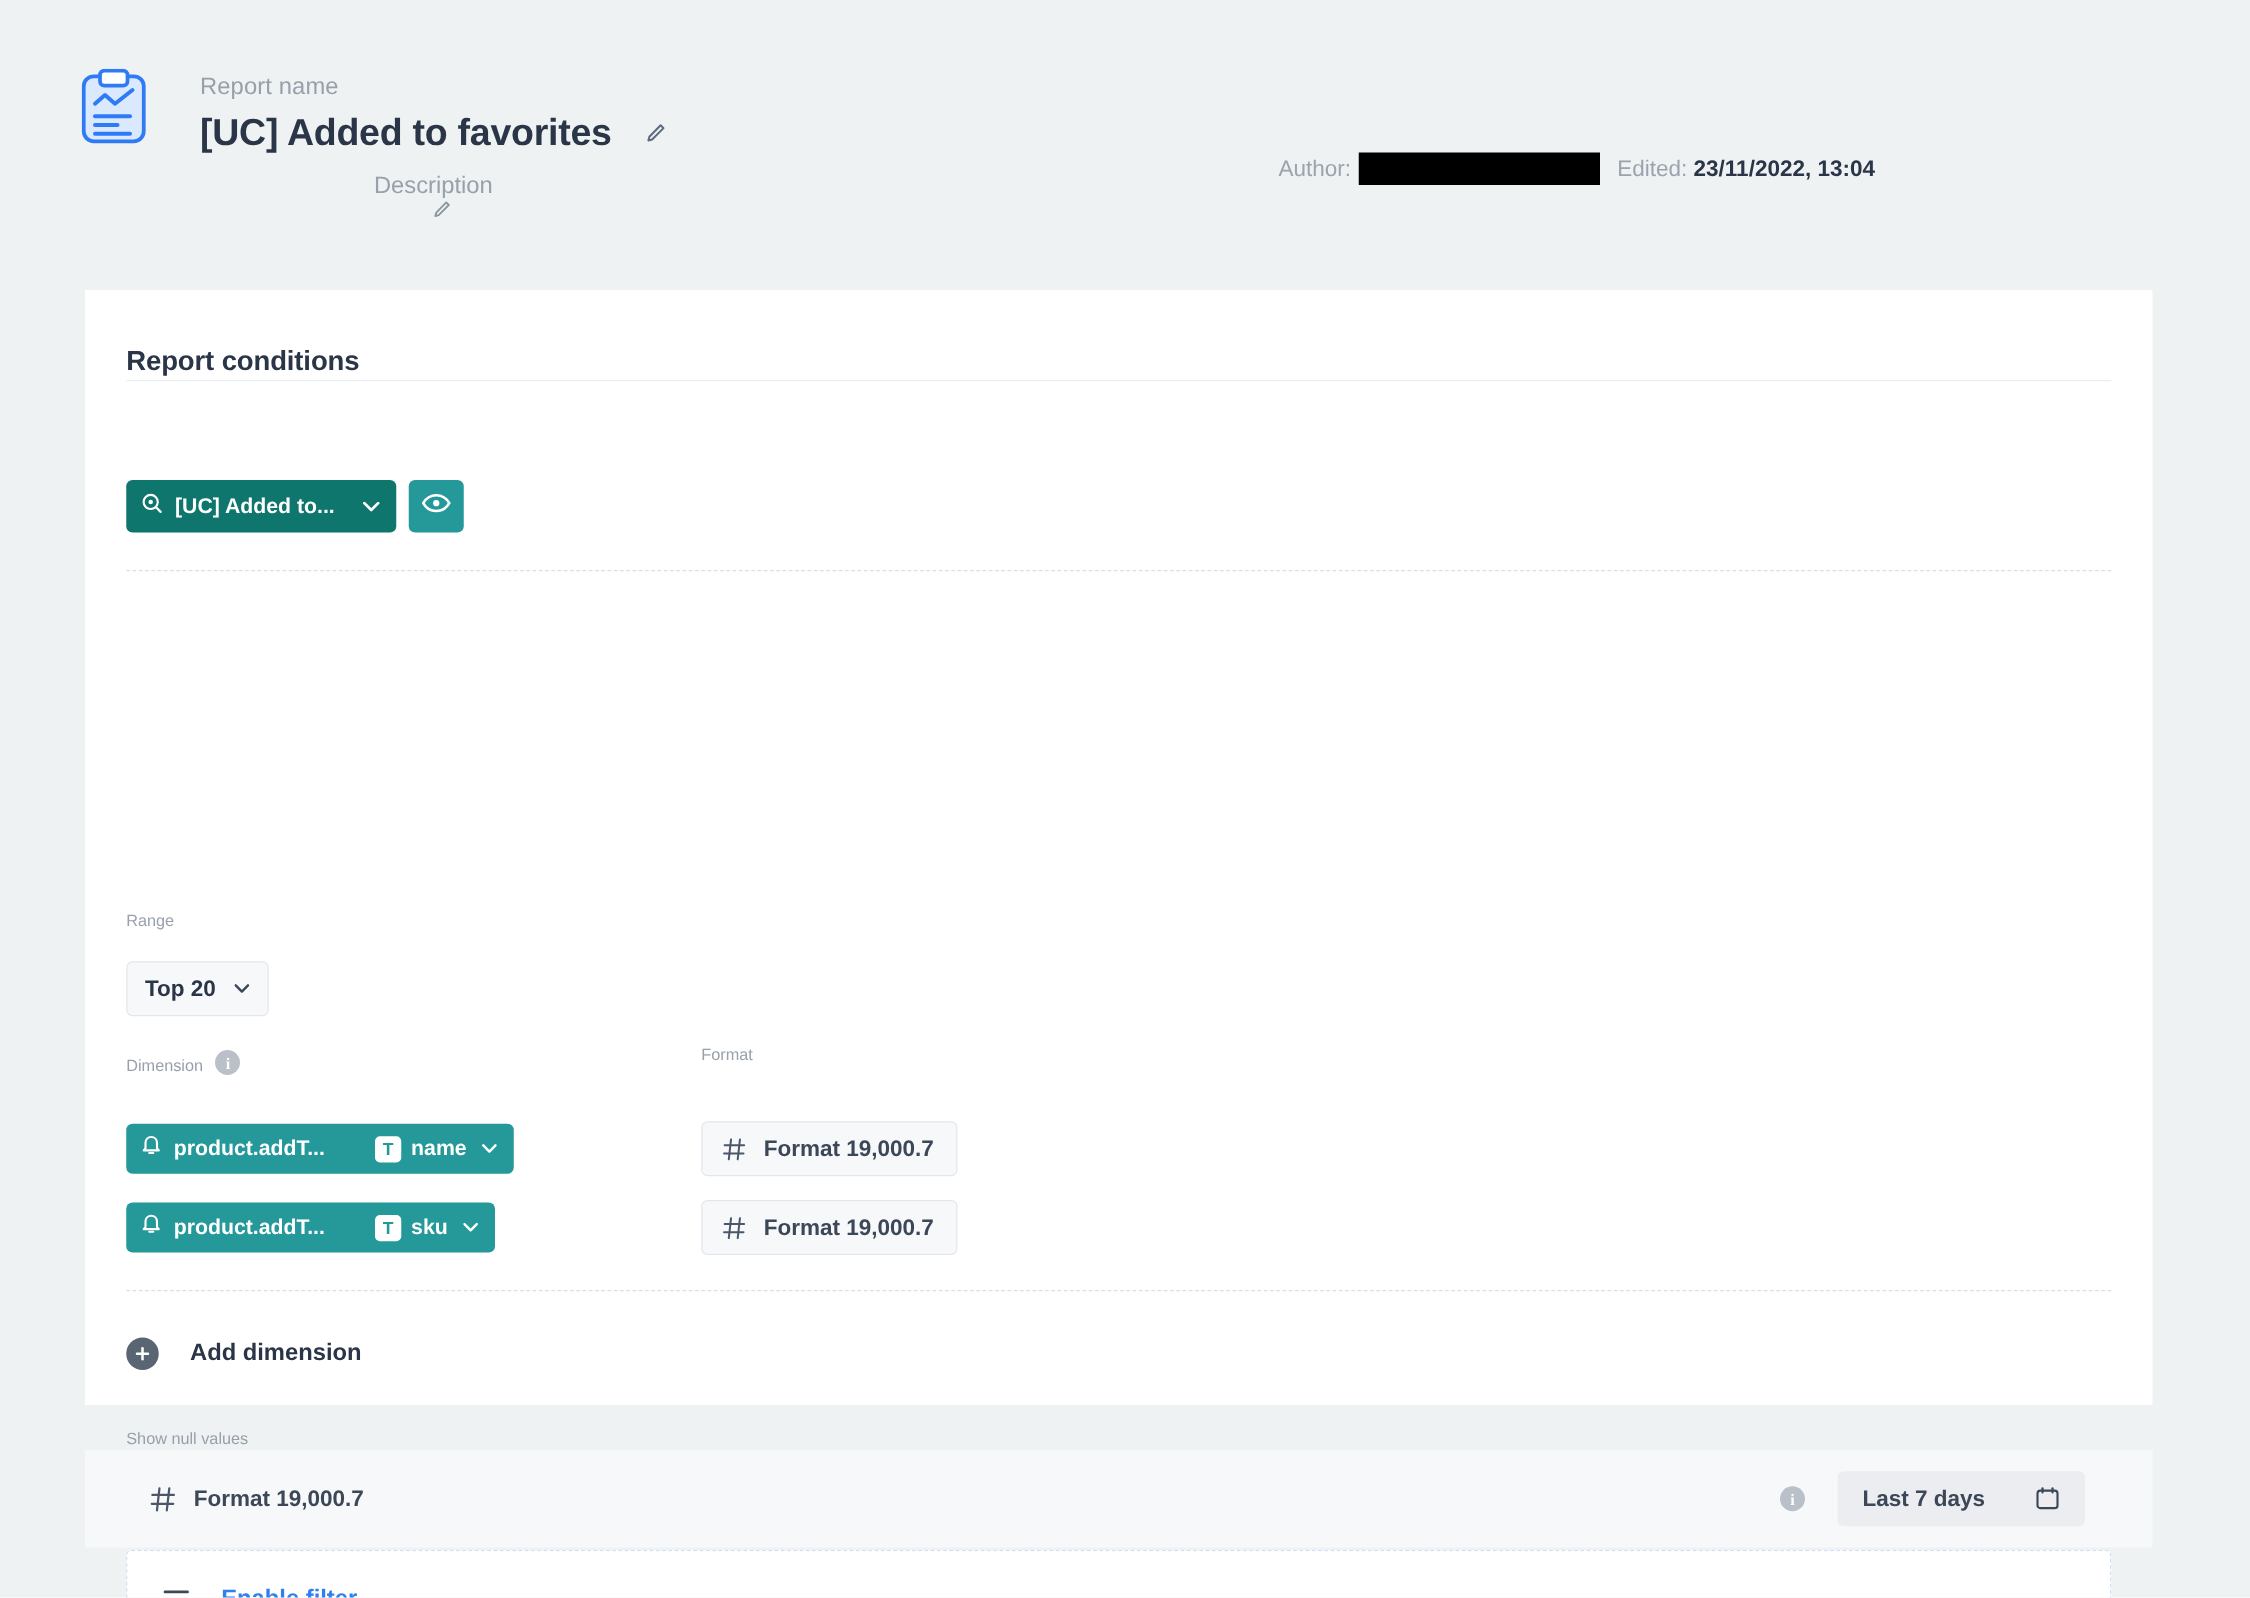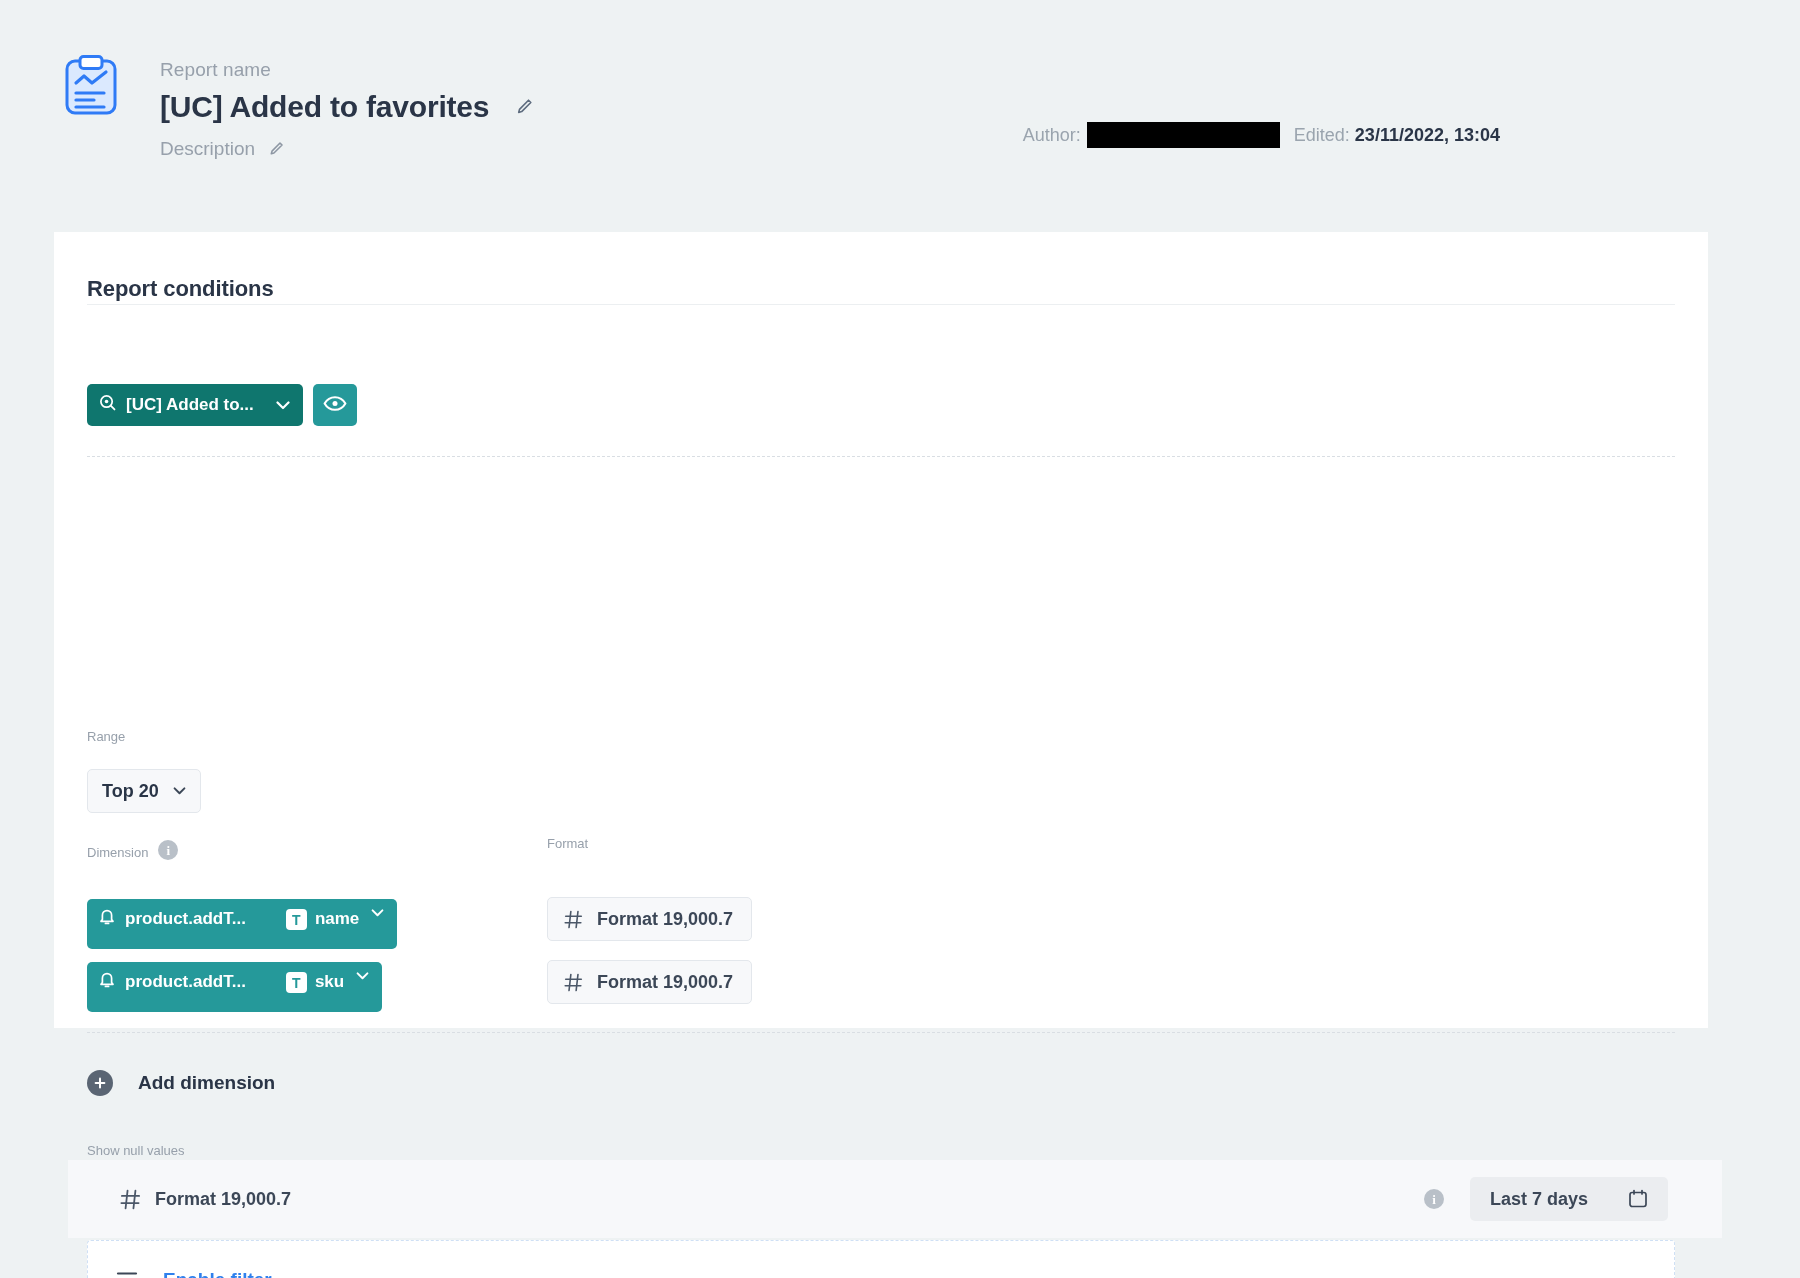--- a/index.html
+++ b/index.html
@@ -58,20 +58,21 @@
     margin-left: 26px;
     width: 18px; height: 18px;
     display: inline-flex;
     align-items: center;
     justify-content: center;
   }
   .desc-row {
     display: flex;
     align-items: center;
     margin-top: 14px;
+    flex-direction: column;
   }
   .desc-label {
     font-size: 19px;
     color: #97a0ab;
   }
   .desc-row .pencil-icon {
     margin-left: 13px;
     width: 16px; height: 16px;
   }
   .meta {
@@ -95,23 +96,23 @@
   .edited-value {
     font-size: 18px;
     font-weight: bold;
     color: #2a3547;
     margin-left: 5px;
   }
 
   
   .card {
     position: absolute;
-    left: 54px; top: 232px;
+    left: 68px; top: 232px;
     width: 1654px;
-    height: 796px;
+    height: 892px;
     background: #ffffff;
   }
   .card-title {
     position: absolute;
     left: 33px; top: 44px;
     font-size: 22px;
     font-weight: bold;
     color: #2a3547;
     letter-spacing: -.1px;
   }
@@ -214,25 +215,25 @@
   .chip-row {
     position: absolute;
     display: flex;
     align-items: center;
   }
   .chip-row.r1 { left: 33px; top: 667px; }
   .chip-row.r2 { left: 33px; top: 730px; }
 
   .teal-chip {
     display: flex;
-    align-items: flex-start;
+    align-items: center;
     background: #25999a;
     border-radius: 5px;
     height: 40px;
-    padding: 10px 13px 0 12px;
+    padding: 0 13px 0 12px;
     color: #fff;
     font-size: 17px;
     font-weight: bold;
     cursor: pointer;
   }
   .teal-chip .dim-name {
     margin-left: 10px;
   }
   .teal-chip .t-badge {
     margin-left: 40px;

